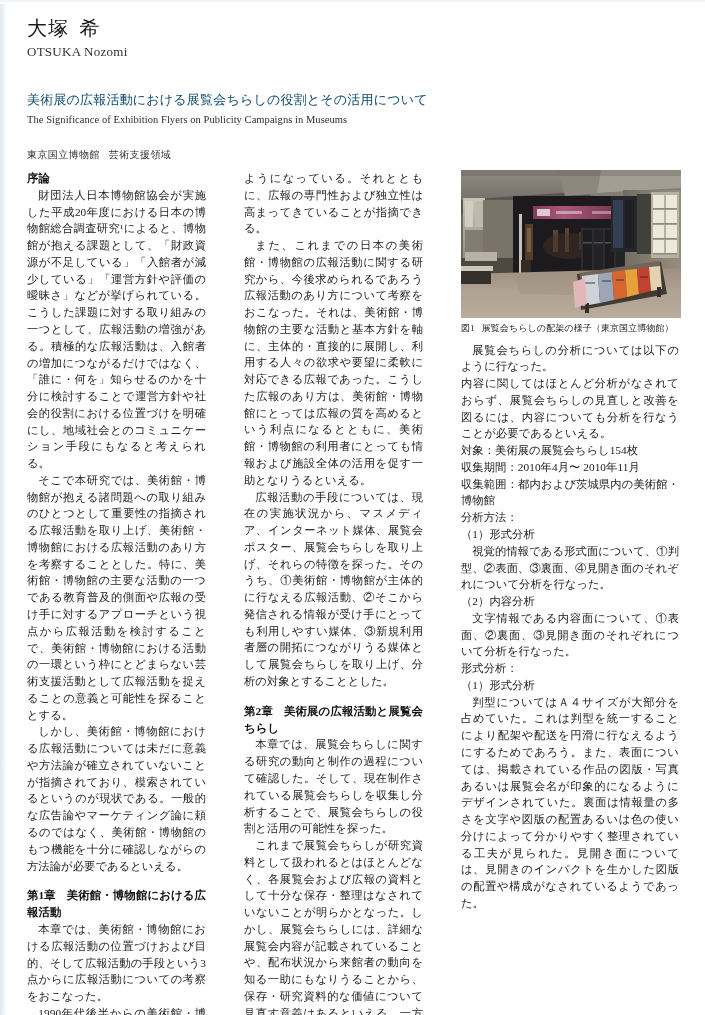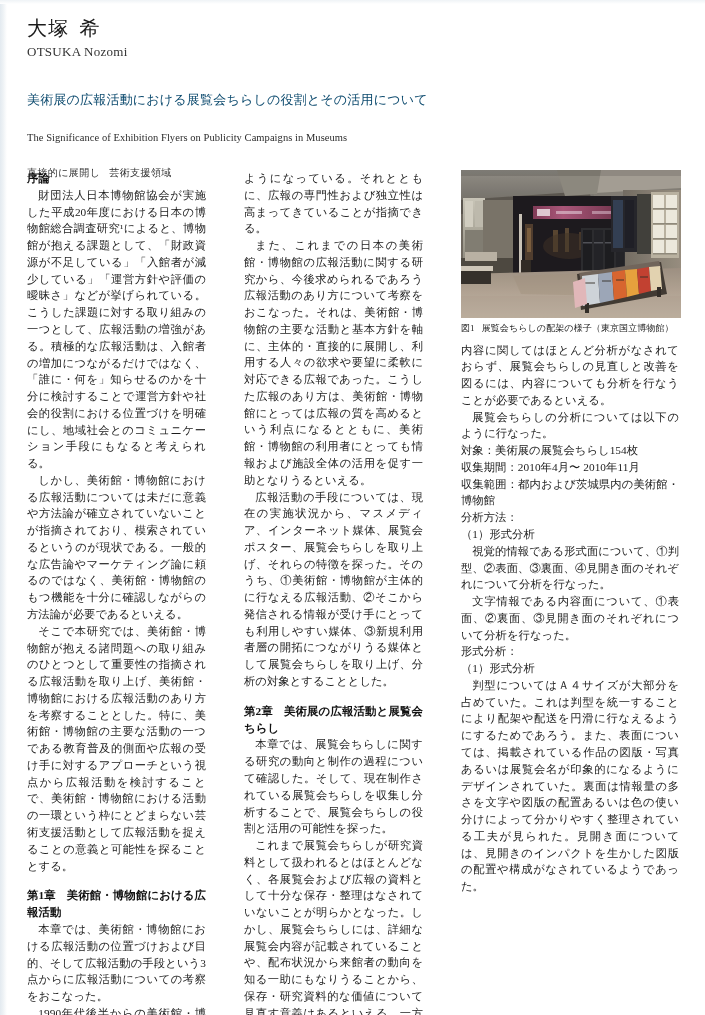--- a/index.html
+++ b/index.html
@@ -65,21 +65,21 @@
   .title-ja {
     font-size: 13px;
     line-height: 1.35;
     margin-top: 30px;
     letter-spacing: 0.015em;
     color: #0c4a6e;
   }
   .title-en {
     font-size: 10.5px;
     line-height: 1.35;
-    margin-top: 23px;
+    margin-top: 5px;
     letter-spacing: 0.005em;
     color: #2c2c2c;
   }
   .affiliation {
     font-size: 10px;
     line-height: 1.4;
     margin-top: 20px;
     letter-spacing: 0.04em;
     color: #2e2e2e;
   }
@@ -160,31 +160,31 @@
   <div class="scan-edge-top"></div>
 
   <div class="header">
     <div class="author-ja">
       <span>大塚</span><span class="given">希</span>
     </div>
     <div class="author-en">OTSUKA Nozomi</div>
     <div class="title-ja">美術展の広報活動における展覧会ちらしの役割とその活用について</div>
     <div class="title-en">The Significance of Exhibition Flyers on Publicity Campaigns in Museums</div>
     <div class="affiliation">
-      <span>直接的に展開し</span><span class="aff-2">芸術支援領域</span>
+      <span>東京国立博物館</span><span class="aff-2">芸術支援領域</span>
     </div>
   </div>
 
   <div class="columns">
 
     <div class="col col-1">
       <div class="sec-head first">序論</div>
       <p class="para">財団法人日本博物館協会が実施した平成20年度における日本の博物館総合調査研究¹によると、博物館が抱える課題として、「財政資源が不足している」「入館者が減少している」「運営方針や評価の曖昧さ」などが挙げられている。こうした課題に対する取り組みの一つとして、広報活動の増強がある。積極的な広報活動は、入館者の増加につながるだけではなく、「誰に・何を」知らせるのかを十分に検討することで運営方針や社会的役割における位置づけを明確にし、地域社会とのコミュニケーション手段にもなると考えられる。</p>
+      <p class="para">そこで本研究では、美術館・博物館が抱える諸問題への取り組みのひとつとして重要性の指摘される広報活動を取り上げ、美術館・博物館における広報活動のあり方を考察することとした。特に、美術館・博物館の主要な活動の一つである教育普及的側面や広報の受け手に対するアプローチという視点から広報活動を検討することで、美術館・博物館における活動の一環という枠にとどまらない芸術支援活動として広報活動を捉えることの意義と可能性を探ることとする。</p>
       <p class="para">しかし、美術館・博物館における広報活動については未だに意義や方法論が確立されていないことが指摘されており、模索されているというのが現状である。一般的な広告論やマーケティング論に頼るのではなく、美術館・博物館のもつ機能を十分に確認しながらの方法論が必要であるといえる。</p>
-      <p class="para">そこで本研究では、美術館・博物館が抱える諸問題への取り組みのひとつとして重要性の指摘される広報活動を取り上げ、美術館・博物館における広報活動のあり方を考察することとした。特に、美術館・博物館の主要な活動の一つである教育普及的側面や広報の受け手に対するアプローチという視点から広報活動を検討することで、美術館・博物館における活動の一環という枠にとどまらない芸術支援活動として広報活動を捉えることの意義と可能性を探ることとする。</p>
       <div class="sec-head">
         <span>第1章</span><span class="gap"></span><span>美術館・博物館における広報活動</span>
       </div>
       <p class="para">本章では、美術館・博物館における広報活動の位置づけおよび目的、そして広報活動の手段という3点からに広報活動についての考察をおこなった。</p>
       <p class="para">1990年代後半からの美術館・博物館に関する行政改革の影響により、経営や運営において民間の能力の活用が推進され、情報の公開やサービスの充実が図られる</p>
     </div>
 
     <div class="col col-2">
       <p class="para noindent">ようになっている。それとともに、広報の専門性および独立性は高まってきていることが指摘できる。</p>
       <p class="para">また、これまでの日本の美術館・博物館の広報活動に関する研究から、今後求められるであろう広報活動のあり方について考察をおこなった。それは、美術館・博物館の主要な活動と基本方針を軸に、主体的・直接的に展開し、利用する人々の欲求や要望に柔軟に対応できる広報であった。こうした広報のあり方は、美術館・博物館にとっては広報の質を高めるという利点になるとともに、美術館・博物館の利用者にとっても情報および施設全体の活用を促す一助となりうるといえる。</p>
@@ -324,28 +324,29 @@
           <rect x="0" y="96" width="32" height="5" fill="#cfc9bc"></rect>
 
           <rect x="0" y="0" width="220" height="148" fill="#caa46c" opacity="0.05"></rect>
           <rect x="0" y="0" width="220" height="6" fill="#000" opacity="0.12"></rect>
         </svg>
         <div class="fig-caption">
           <span>図1</span><span class="fig-gap"></span><span>展覧会ちらしの配架の様子（東京国立博物館）</span>
         </div>
       </div>
 
+      <p class="para">展覧会ちらしの分析については以下のように行なった。</p>
       <p class="para noindent">内容に関してはほとんど分析がなされておらず、展覧会ちらしの見直しと改善を図るには、内容についても分析を行なうことが必要であるといえる。</p>
-      <p class="para">展覧会ちらしの分析については以下のように行なった。</p>
       <p class="analysis-line">対象：美術展の展覧会ちらし154枚</p>
       <p class="analysis-line">収集期間：2010年4月〜 2010年11月</p>
       <p class="analysis-line">収集範囲：都内および茨城県内の美術館・博物館</p>
       <p class="analysis-line">分析方法：</p>
       <p class="analysis-line">（1）形式分析</p>
       <p class="para">視覚的情報である形式面について、①判型、②表面、③裏面、④見開き面のそれぞれについて分析を行なった。</p>
+      <p class="analysis-line">（2）内容分析</p>
       <p class="para">文字情報である内容面について、①表面、②裏面、③見開き面のそれぞれについて分析を行なった。</p>
       <p class="analysis-line">形式分析：</p>
       <p class="analysis-line">（1）形式分析</p>
       <p class="para">判型についてはＡ４サイズが大部分を占めていた。これは判型を統一することにより配架や配送を円滑に行なえるようにするためであろう。また、表面については、掲載されている作品の図版・写真あるいは展覧会名が印象的になるようにデザインされていた。裏面は情報量の多さを文字や図版の配置あるいは色の使い分けによって分かりやすく整理されている工夫が見られた。見開き面については、見開きのインパクトを生かした図版の配置や構成がなされているようであった。</p>
     </div>
 
   </div>
 </div>
 
 </body></html>

